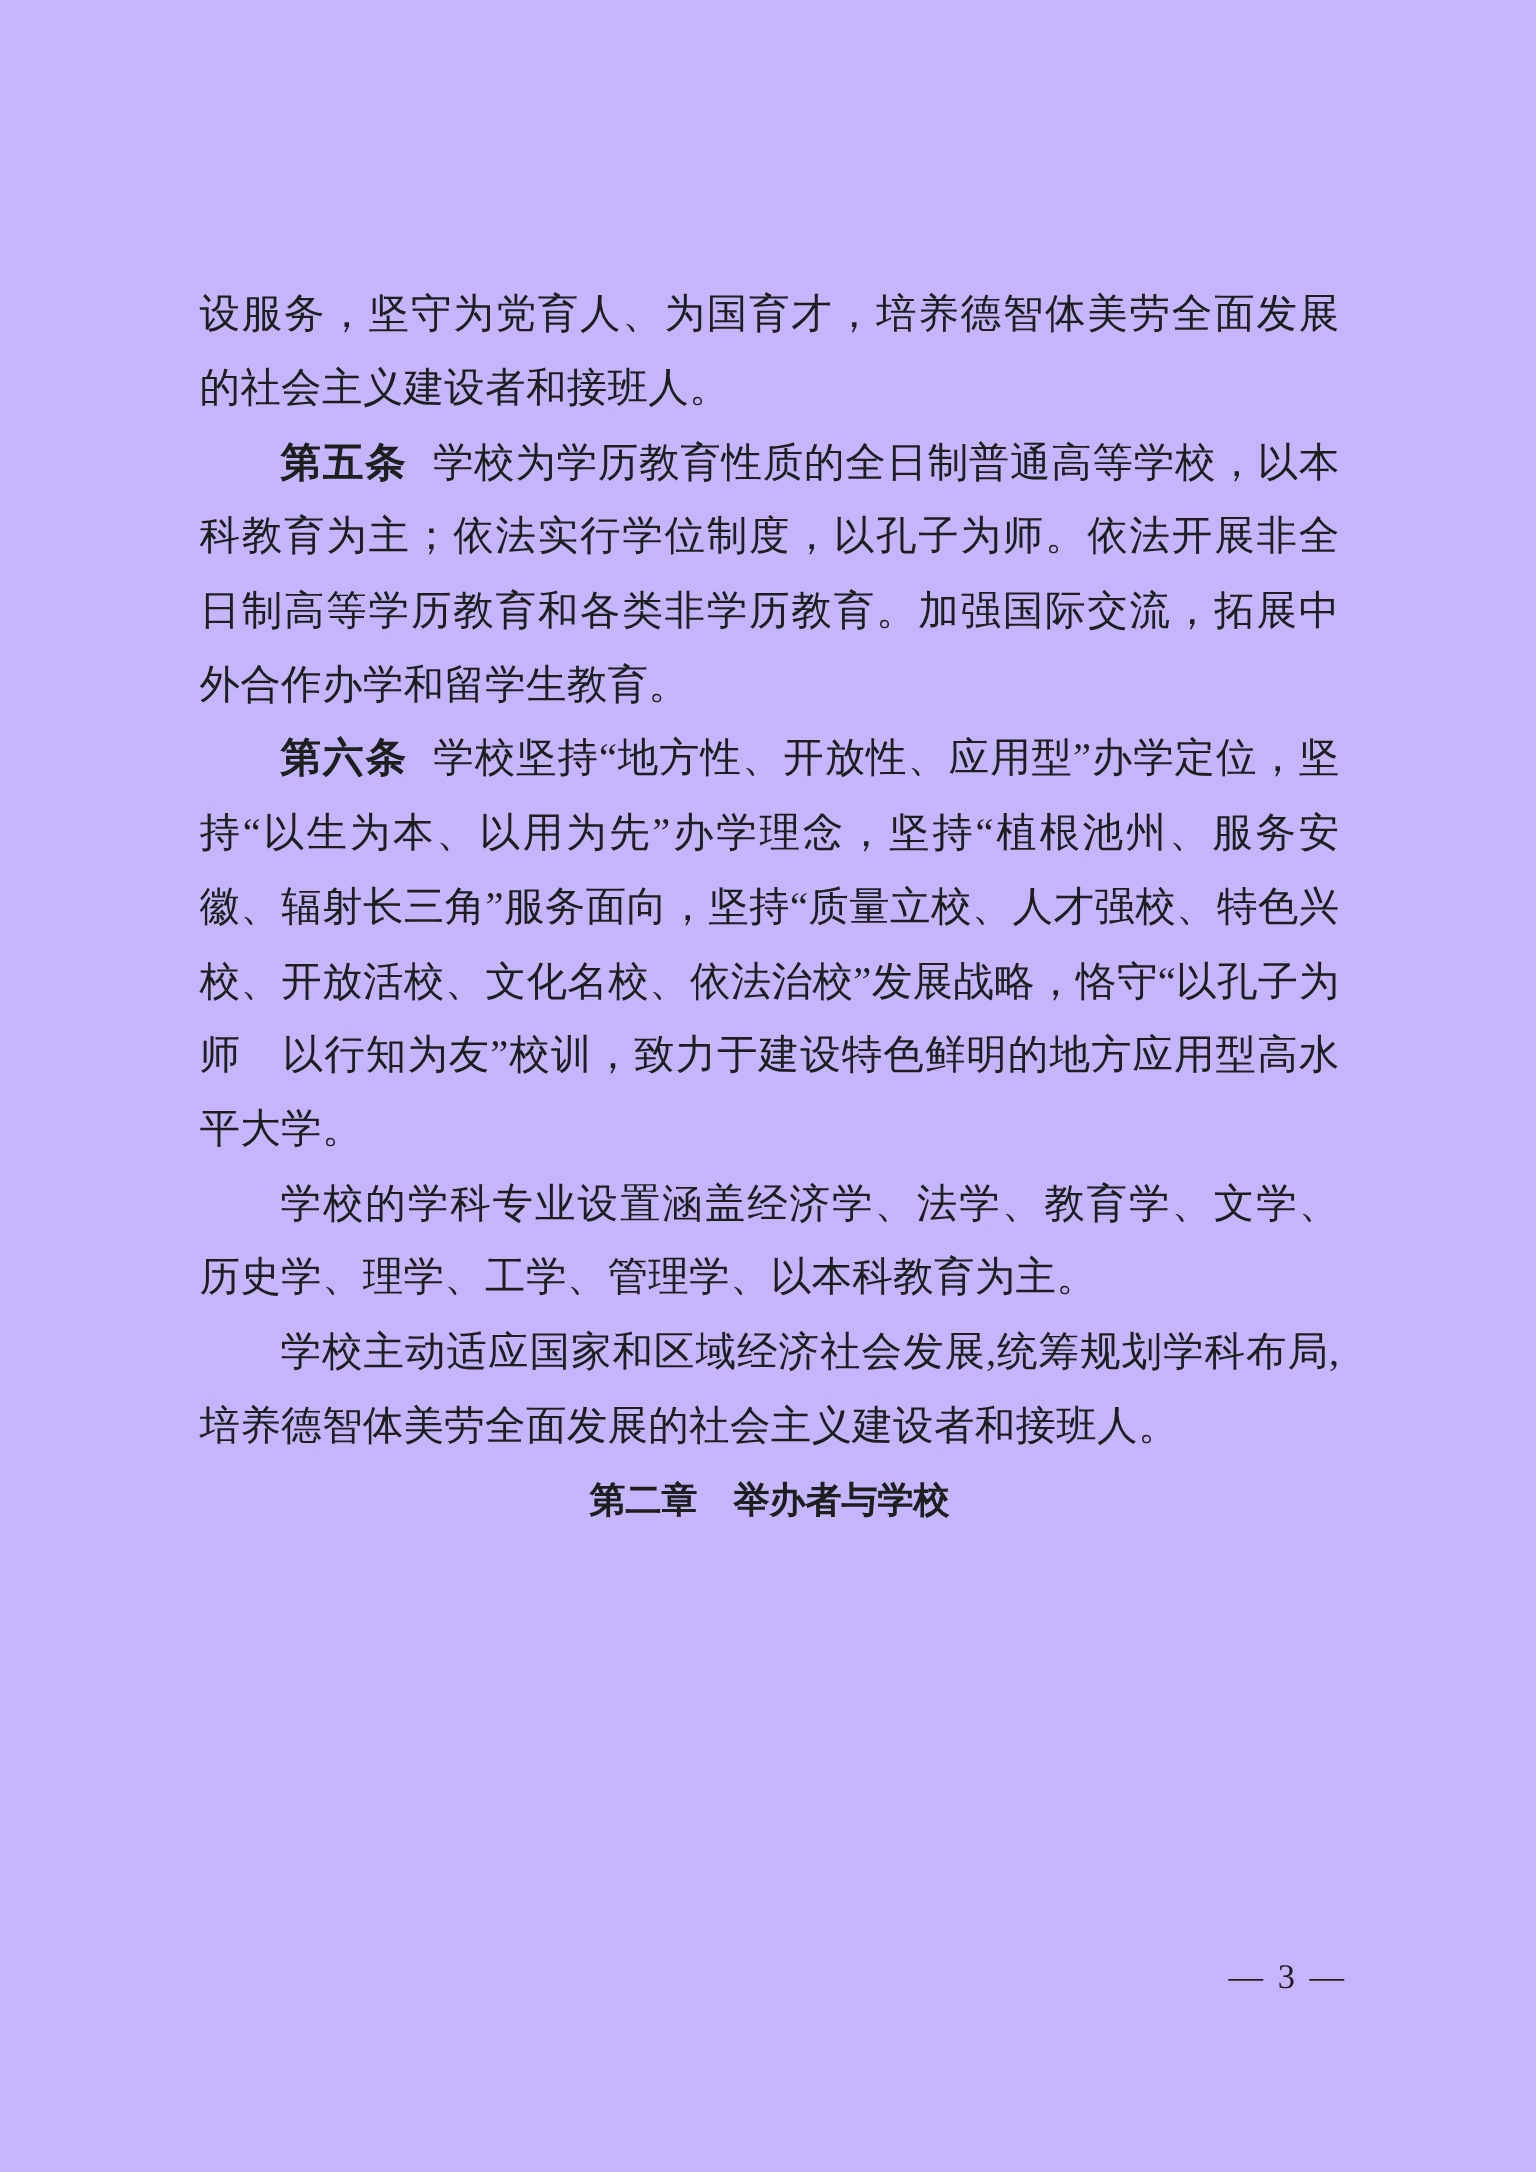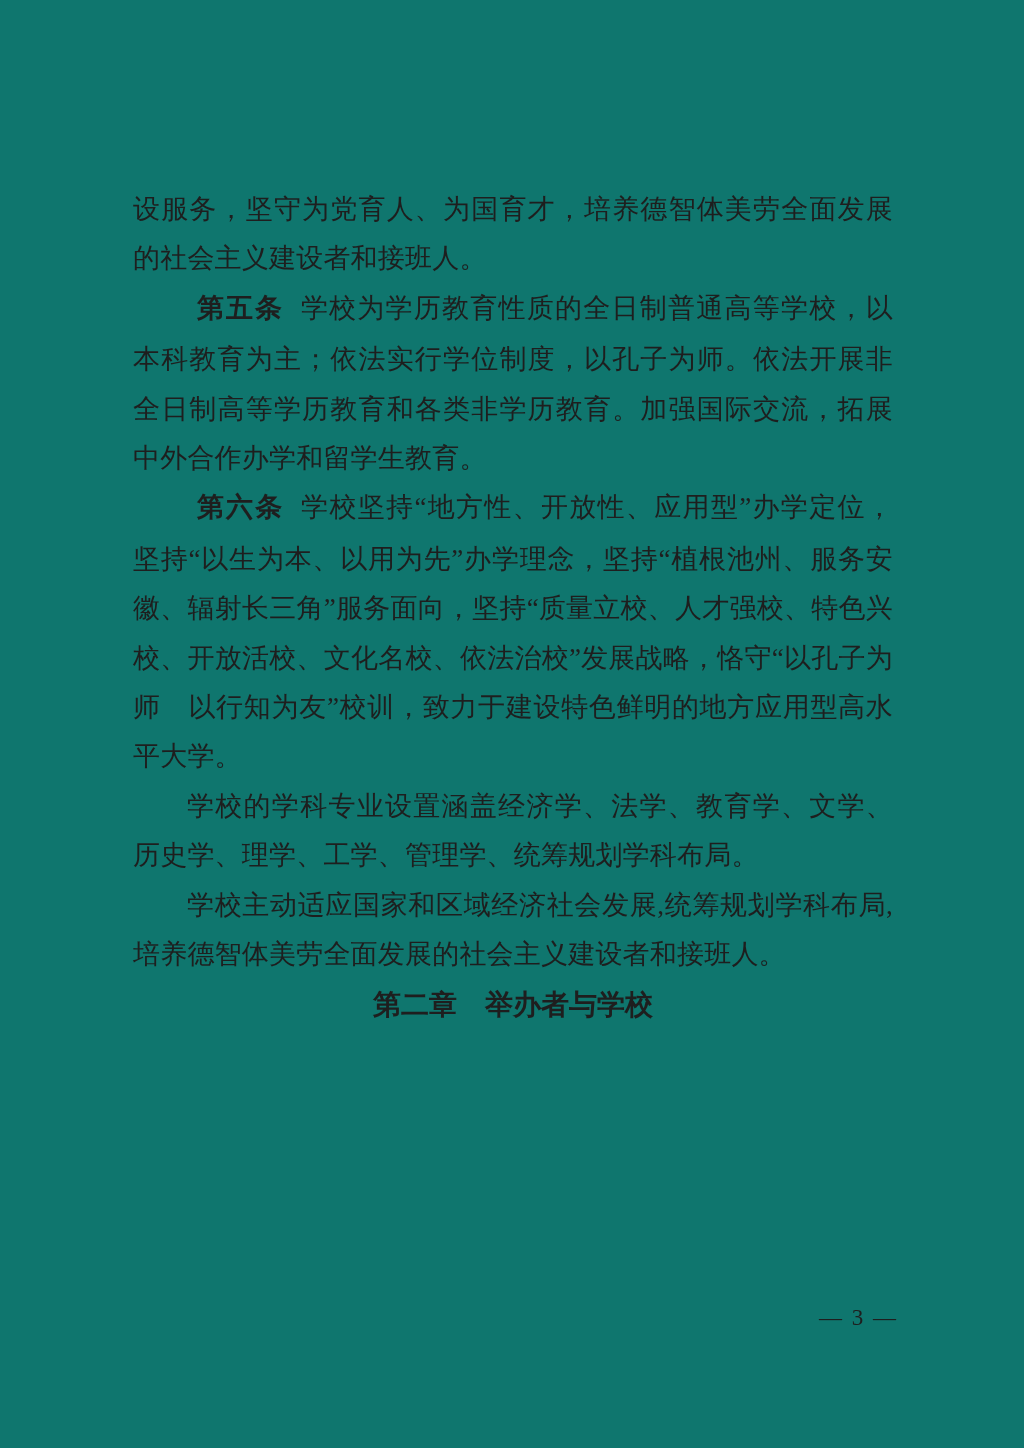--- a/index.html
+++ b/index.html
@@ -5,21 +5,21 @@
   html, body {
     margin: 0;
     padding: 0;
     background: #e8e8e8;
   }
   .page {
     position: relative;
     width: 1024px;
     height: 1448px;
     margin: 0 auto;
-    background: #0f766e;
+    background: #c4b5fd;
     overflow: hidden;
     color: #1e1e1e;
     font-family: "Liberation Serif", "DejaVu Serif", serif;
   }
   .text-block {
     position: absolute;
     left: 133px;
     top: 185px;
     width: 760px;
   }
@@ -28,29 +28,28 @@
     font-size: 27px;
     line-height: 49.4px;
     text-align: justify;
     text-indent: 2em;
     letter-spacing: 0.2px;
   }
   p.body.no-indent {
     text-indent: 0;
   }
   .article-label {
-    font-family: Liberation Mono, monospace;
+    font-family: Liberation Sans, sans-serif;
     font-weight: bold;
     margin-right: 0.62em;
     letter-spacing: 1px;
-    margin-left: 10px;
   }
   p.chapter-heading {
     margin: 0;
-    font-size: 28px;
+    font-size: 24px;
     line-height: 49.4px;
     text-align: center;
     text-indent: 0;
     font-weight: bold;
     font-family: "Liberation Sans", "DejaVu Sans", sans-serif;
   }
   .page-number {
     position: absolute;
     right: 126px;
     top: 1304px;
@@ -68,21 +67,21 @@
 
   <div class="text-block">
 
     <p class="body no-indent"><span>设服务，坚守为党育人、为国育才，培养德智体美劳全面发展的社会主义建设者和接班人。</span></p>
 
     <p class="body"><b class="article-label">第五条</b><span>学校为学历教育性质的全日制普通高等学校，以本科教育为主；依法实行学位制度，以孔子为师。依法开展非全日制高等学历教育和各类非学历教育。加强国际交流，拓展中外合作办学和留学生教育。</span></p>
 
     <p class="body"><b class="article-label">第六条</b><span>学校坚持“地方性、开放性、应用型”办学定位，坚持“以生为本、以用为先”办学理念，坚持“植根池州、服务安徽、辐射长三角”服务面向，坚持“质量立校、人才强校、特色兴校、开放活校、文化名校、依法治校”发展战略，恪守“以孔子为师　以行知为友”校训，致力于建设特色鲜明的地方应用型高水平大学。</span></p>
 
 
-    <p class="body"><span>学校的学科专业设置涵盖经济学、法学、教育学、文学、历史学、理学、工学、管理学、统筹规划学科布局。</span></p>
+    <p class="body"><span>学校的学科专业设置涵盖经济学、法学、教育学、文学、历史学、理学、工学、管理学、以本科教育为主。</span></p>
 
     <p class="body"><span>学校主动适应国家和区域经济社会发展,统筹规划学科布局,培养德智体美劳全面发展的社会主义建设者和接班人。</span></p>
 
     <p class="chapter-heading">第二章　举办者与学校</p>
 
 
   </div>
 
   <div class="page-number">— 3 —</div>
 

